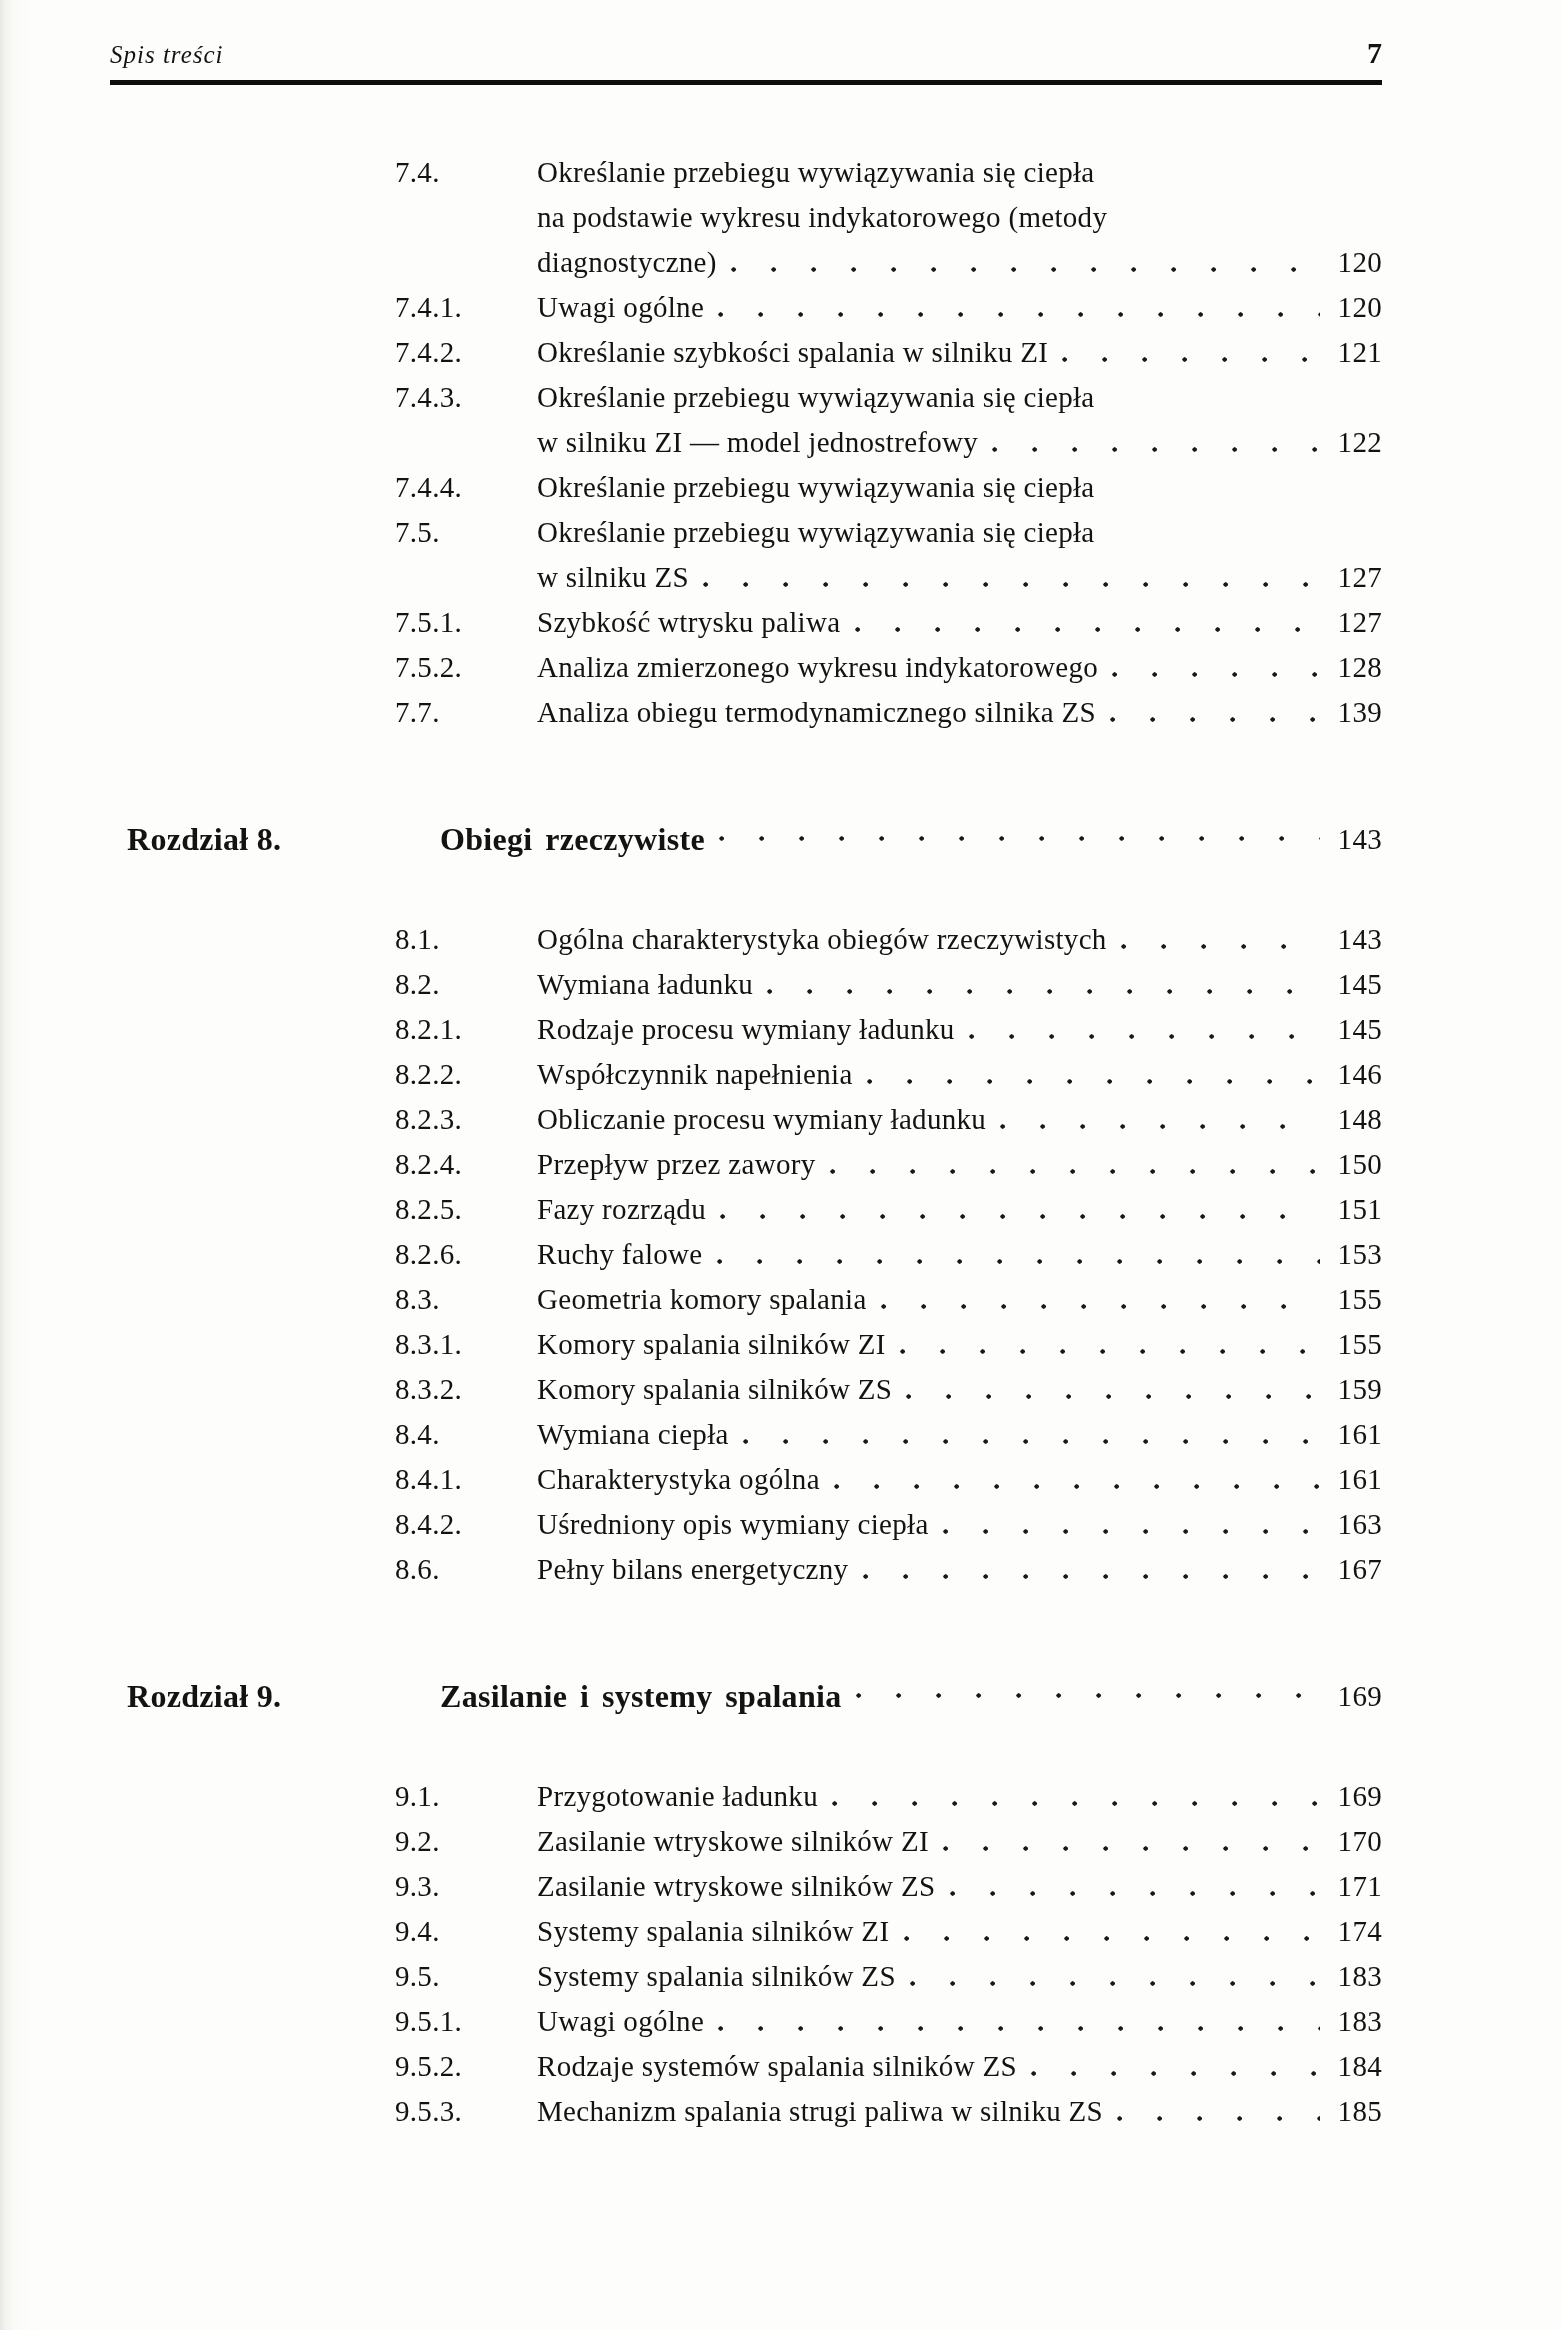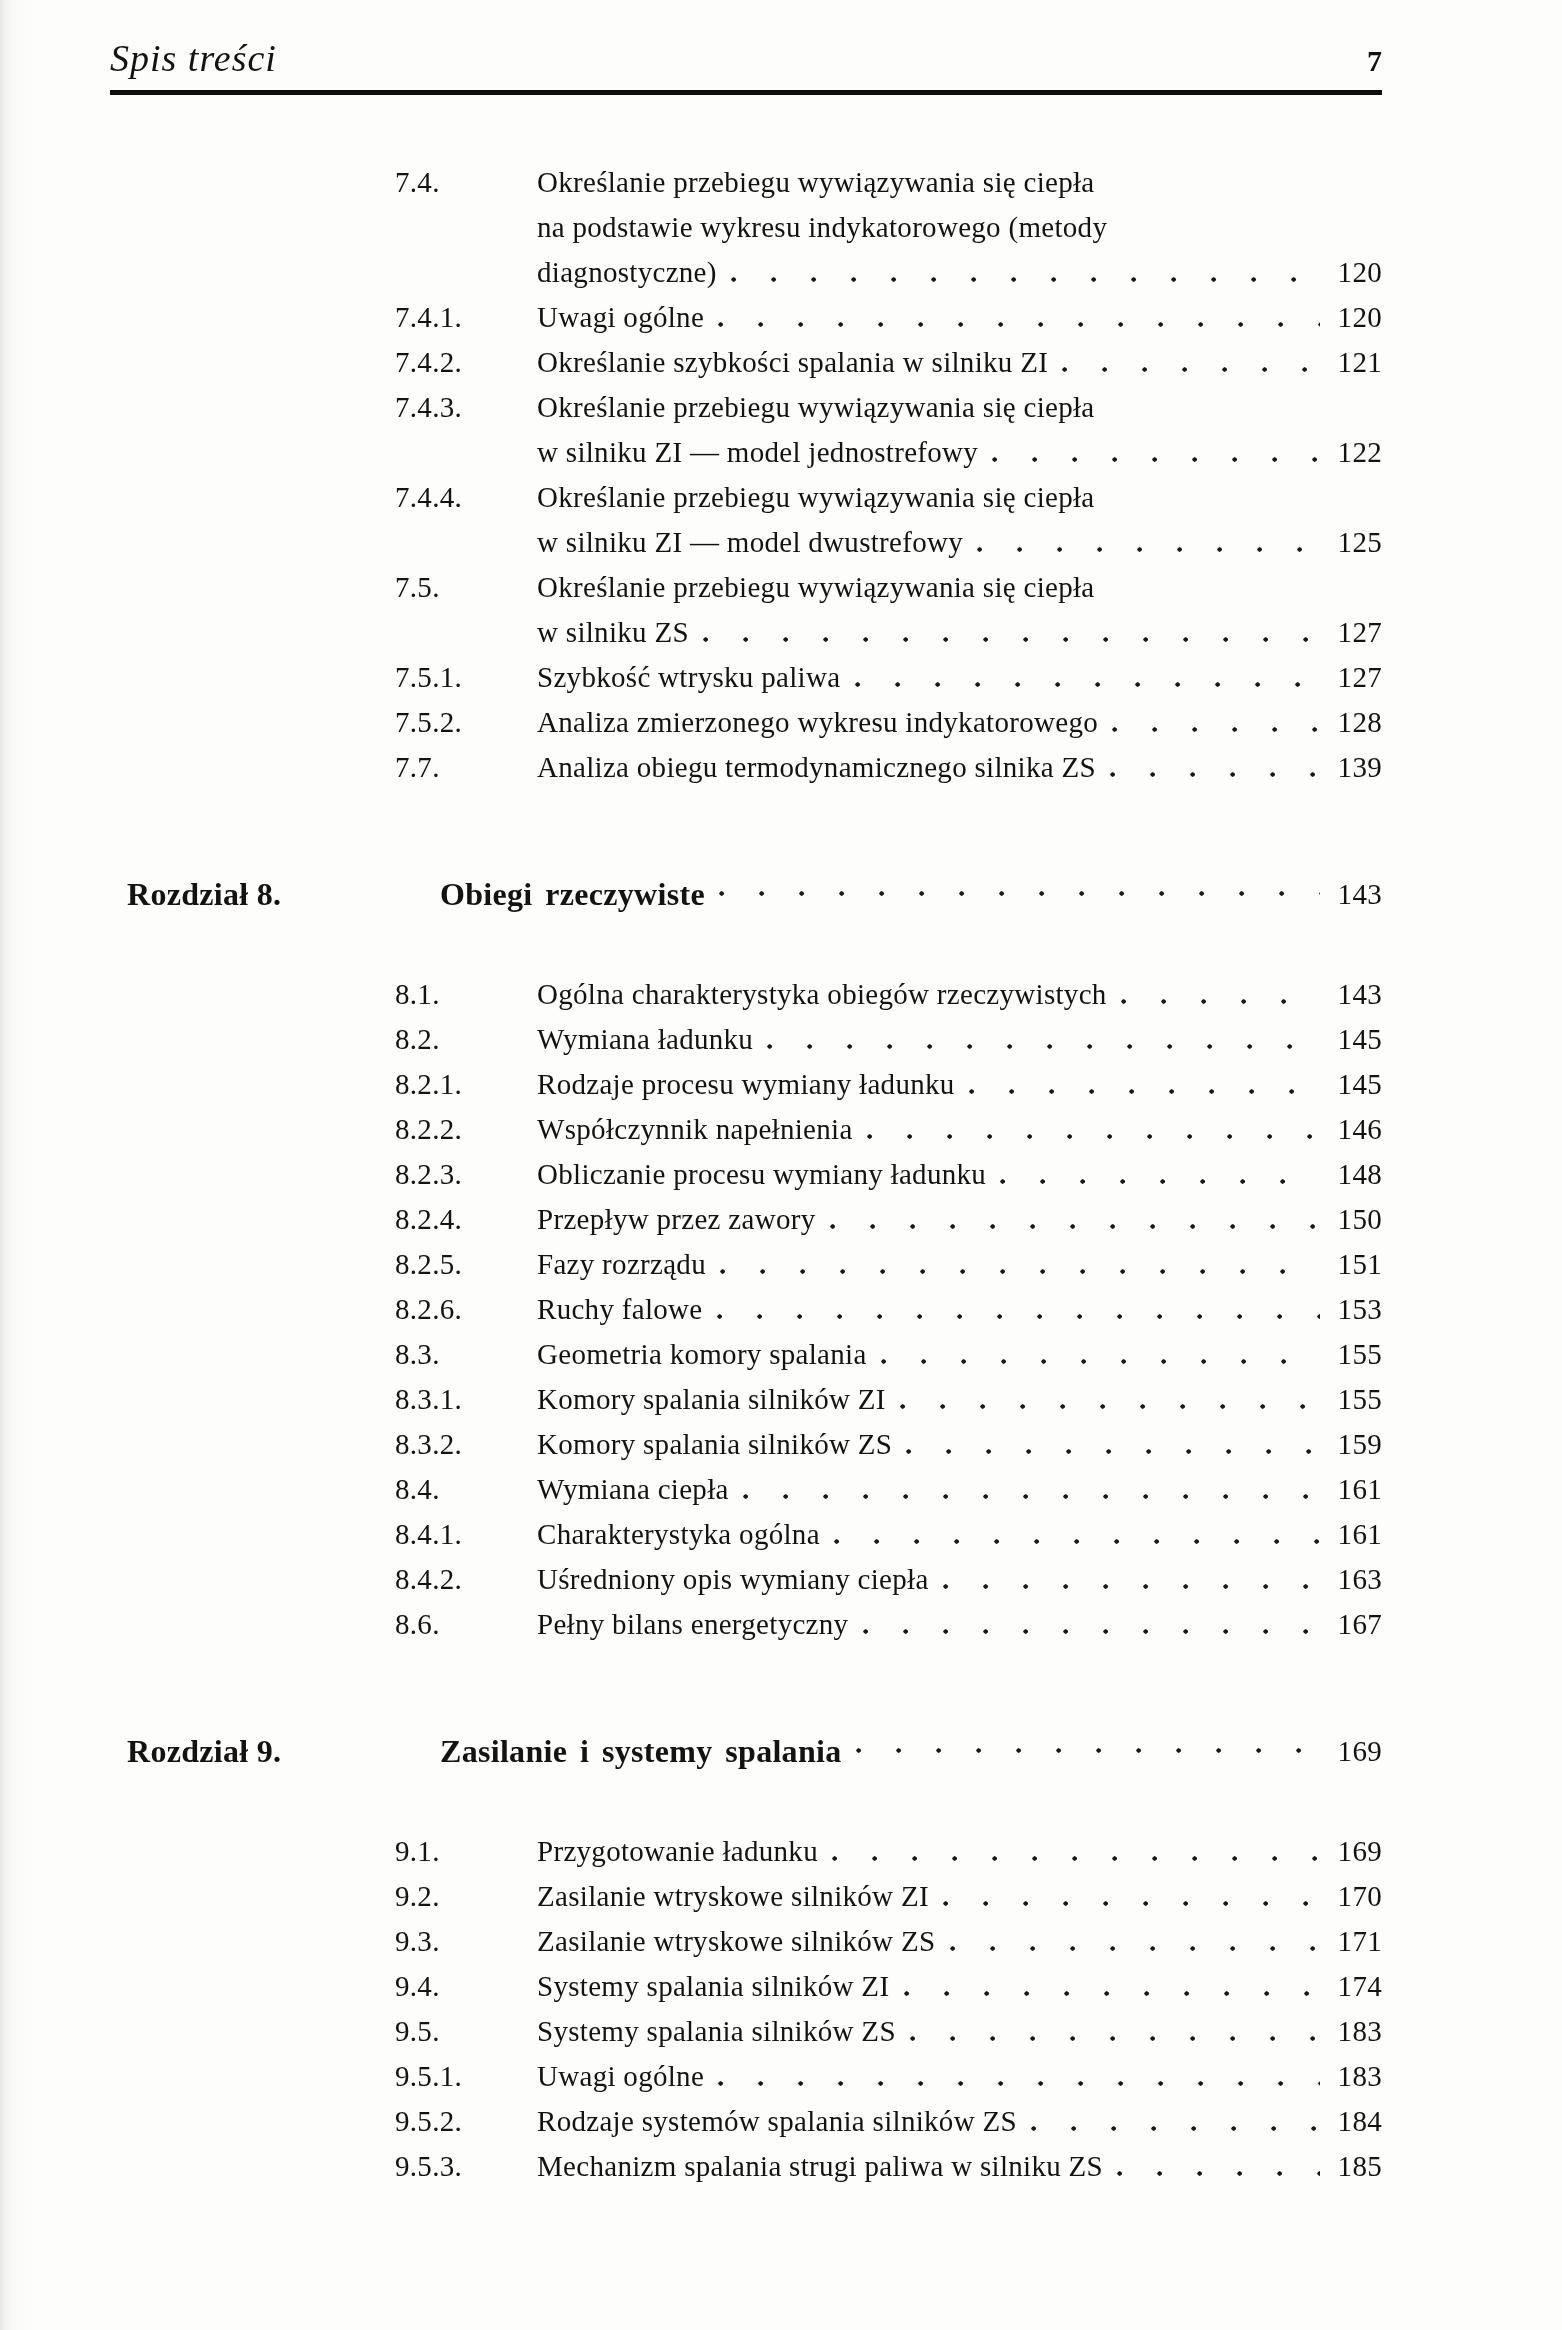--- a/index.html
+++ b/index.html
@@ -23,21 +23,21 @@
   .header {
     padding: 36px 181px 0 110px;
   }
   .header-row {
     display: flex;
     justify-content: space-between;
     align-items: baseline;
   }
   .running-title {
     font-style: italic;
-    font-size: 38px;
+    font-size: 25px;
     letter-spacing: 1px;
   }
   .folio {
     font-weight: bold;
     font-size: 30px;
   }
   .header-rule {
     margin-top: 10.4px;
     height: 4.5px;
     background: #0e0e0e;
@@ -161,25 +161,20 @@
             <span class="title-text">w silniku ZI — model jednostrefowy</span>
             <span class="leader"></span>
             <span class="page-num">122</span>
           </div>
         </div>
       </div>
       <div class="entry-row">
         <span class="num">7.4.4.</span>
         <div class="lines">
           <div class="line"><span class="title-text">Określanie przebiegu wywiązywania się ciepła</span></div>
-          <div class="line line-last">
-            <span class="title-text">w silniku ZI — model dwustrefowy</span>
-            <span class="leader"></span>
-            <span class="page-num">125</span>
-          </div>
         </div>
       </div>
       <div class="entry-row">
         <span class="num">7.5.</span>
         <div class="lines">
           <div class="line"><span class="title-text">Określanie przebiegu wywiązywania się ciepła</span></div>
           <div class="line line-last">
             <span class="title-text">w silniku ZS</span>
             <span class="leader"></span>
             <span class="page-num">127</span>

